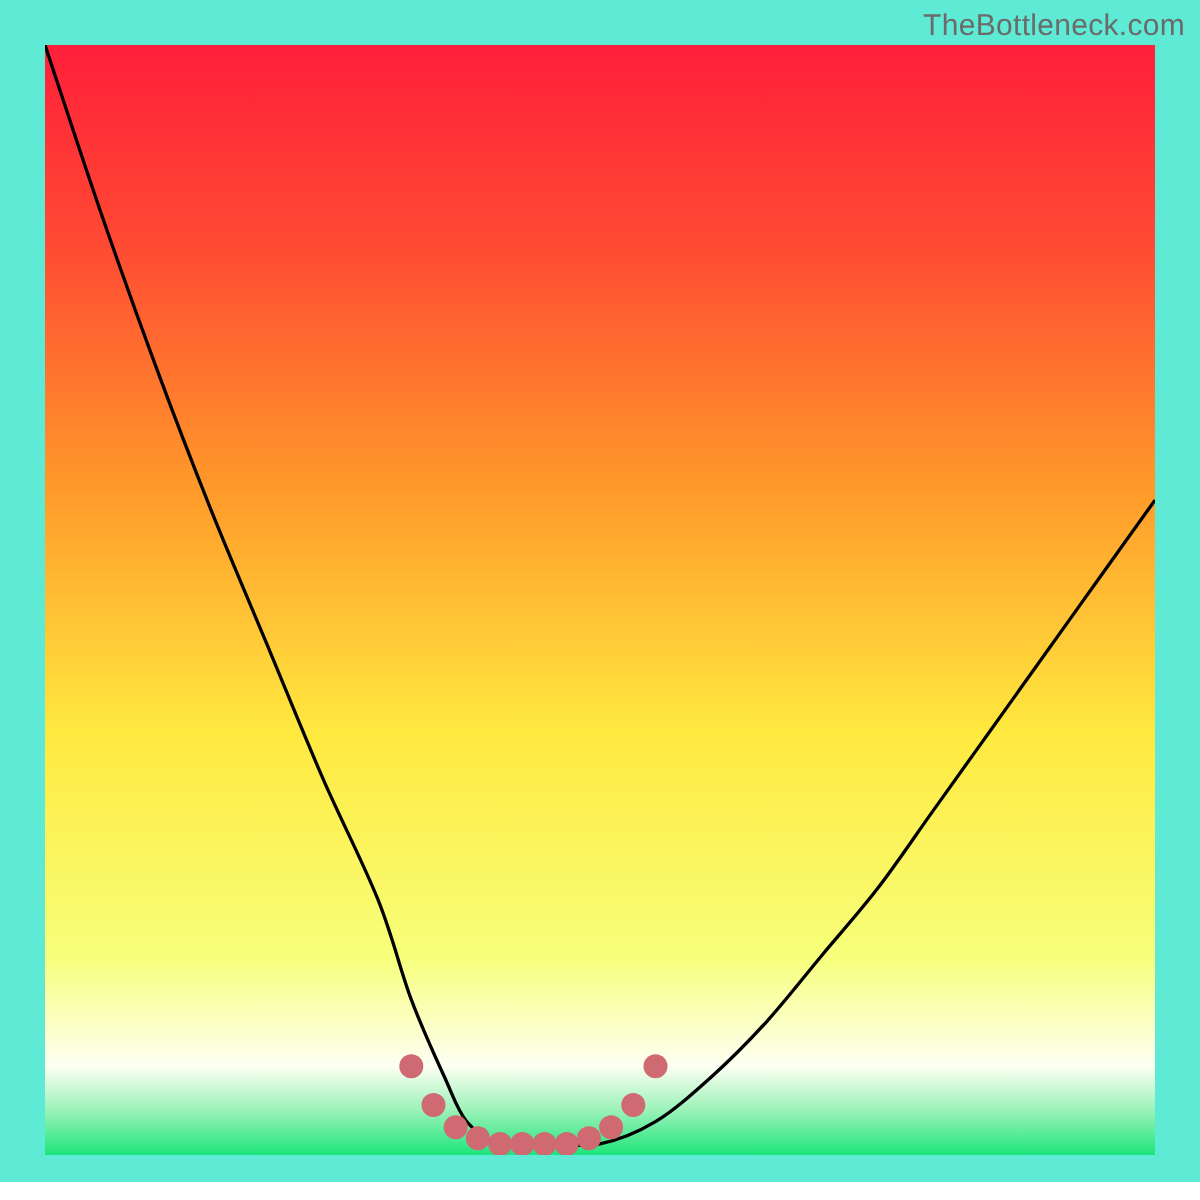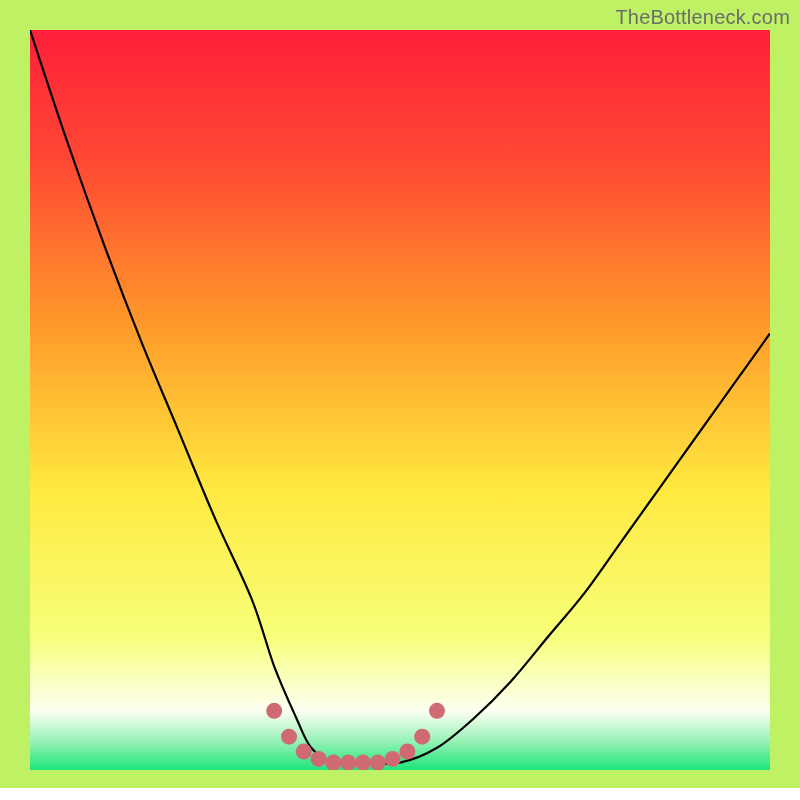--- a/index.html
+++ b/index.html
@@ -6,21 +6,21 @@
     margin: 0;
     padding: 0;
     width: 800px;
     height: 800px;
     overflow: hidden;
     font-family: Arial, Helvetica, sans-serif;
   }
   .frame {
     width: 800px;
     height: 788px;
-    background: #bef264;
+    background: #5eead4;
     position: relative;
     box-sizing: border-box;
   }
   .plot-area {
     position: absolute;
     left: 30px;
     top: 30px;
     width: 740px;
     height: 740px;
   }

